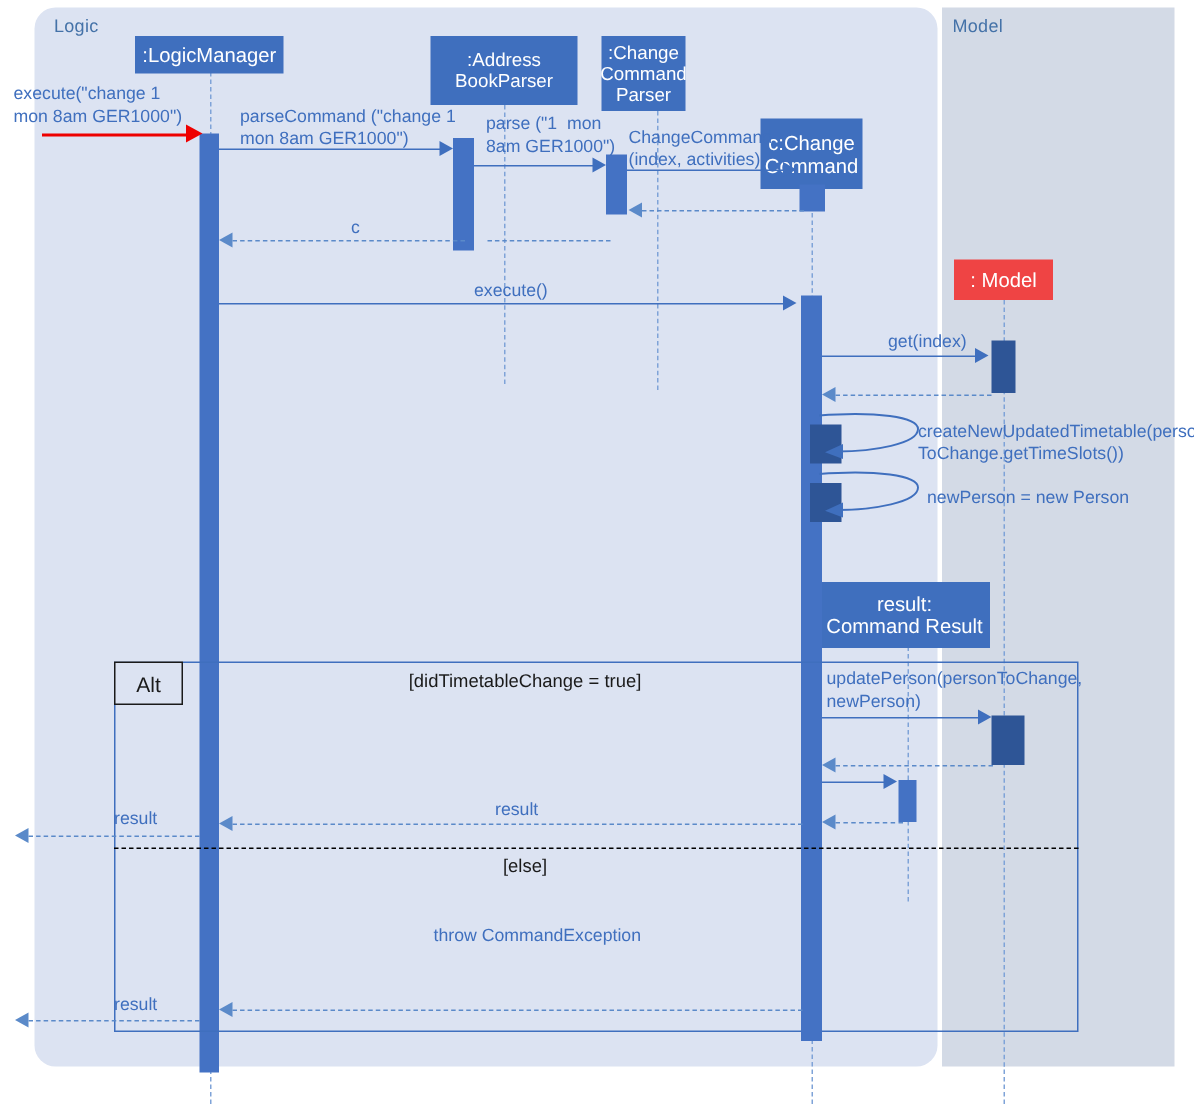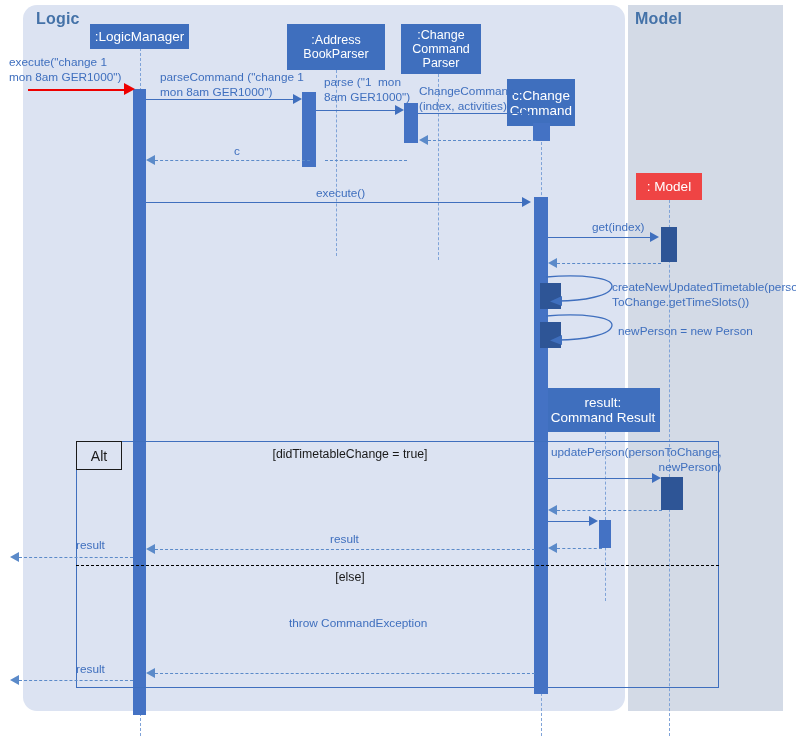--- a/index.html
+++ b/index.html
@@ -3,21 +3,21 @@
 <meta charset="utf-8">
 <style>
   html,body{margin:0;padding:0;background:#ffffff;}
   body{font-family:"Liberation Sans", sans-serif;}
   #canvas{position:relative;width:796px;height:742px;overflow:hidden;background:#ffffff;}
 
   
   .pkg{position:absolute;box-sizing:border-box;}
   .pkg-logic{background:#dce3f2;border-radius:14px;}
   .pkg-model{background:#d3dae6;}
-  .pkg-title{position:absolute;font-size:16px;font-weight:bold;color:#4472a8;letter-spacing:.2px;}
+  .pkg-title{position:absolute;font-size:12px;font-weight:normal;color:#4472a8;letter-spacing:.2px;}
 
   
   .part{position:absolute;box-sizing:border-box;background:#3f6fbe;color:#ffffff;
         display:flex;align-items:center;justify-content:center;text-align:center;
         font-size:13.5px;line-height:15px;padding:2px 4px;}
   .part.dark{background:#ef4444;}
   .part.small{font-size:12.5px;line-height:14px;}
 
   
   .lifeline{position:absolute;width:0;border-left:1.5px dashed #7fa3d8;}
@@ -68,21 +68,21 @@
 
   <div class="part small" style="left:287px;top:24px;width:98px;height:46px;white-space:pre-line;">
     <span>:Address
 BookParser</span>
   </div>
 
   <div class="part" style="left:90px;top:24px;width:99px;height:25px;">
     <span>:LogicManager</span>
   </div>
 
-  <div class="part small" style="left:401px;top:24px;width:80px;height:50px;white-space:pre-line;">
+  <div class="part small" style="left:401px;top:24px;width:56px;height:50px;white-space:pre-line;">
     <span>:Change
 Command
 Parser</span>
   </div>
 
   <div class="part" style="left:507px;top:79px;width:68px;height:47px;white-space:pre-line;">
     <span>c:Change
 Command</span>
   </div>
 
@@ -169,21 +169,21 @@
   <div class="lbl" style="left:618px;top:324px;">newPerson = new Person</div>
 
   <div class="frame" style="left:76px;top:441px;width:643px;height:247px;"></div>
   <div class="frame-lbl" style="left:76px;top:441px;width:46px;height:29px;">
     <span>Alt</span>
   </div>
   <div class="guard" style="left:205px;top:447px;width:290px;">[didTimetableChange = true]</div>
   <div class="divider" style="left:76px;top:565px;width:643px;"></div>
   <div class="guard" style="left:205px;top:570px;width:290px;">[else]</div>
 
-  <div class="lbl" style="left:551px;top:445px;text-align:right;">updatePerson(personToChange,
+  <div class="lbl" style="left:551px;top:445px;">updatePerson(personToChange,
 newPerson)</div>
   <div class="msg" style="left:548px;top:478px;width:105px;"></div>
   <div class="head r" style="left:652px;top:473px;"></div>
 
   <div class="msg dash" style="left:557px;top:510px;width:105px;"></div>
   <div class="head l" style="left:548px;top:505px;"></div>
 
   <div class="msg" style="left:548px;top:521px;width:42px;"></div>
   <div class="head r" style="left:589px;top:516px;"></div>
 

